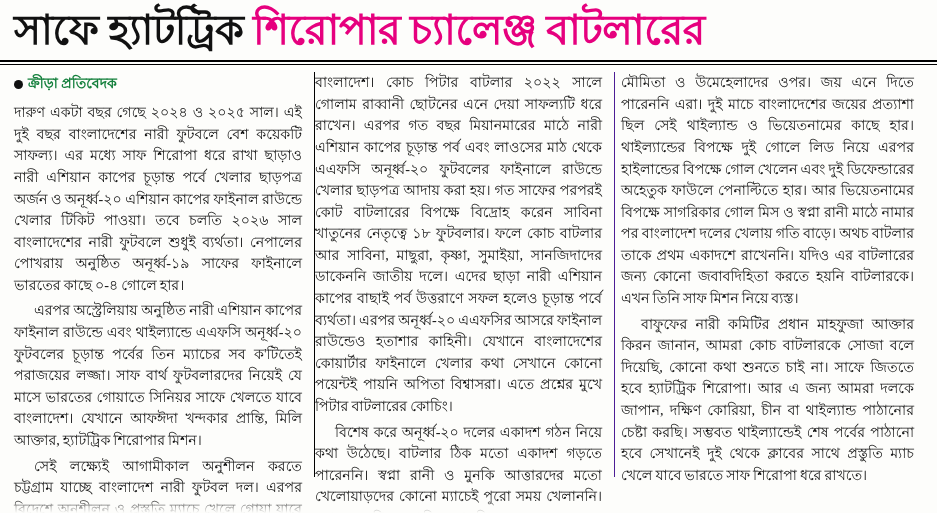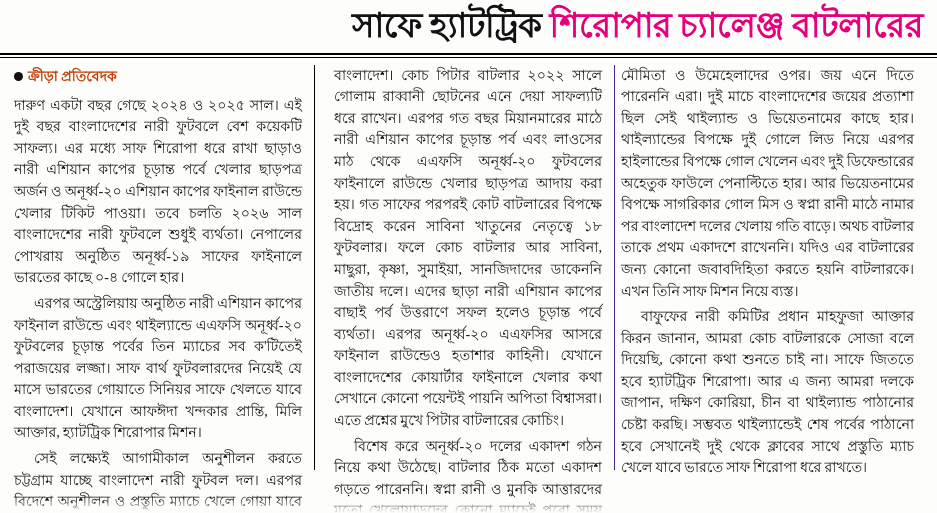--- a/index.html
+++ b/index.html
@@ -22,25 +22,25 @@
     box-sizing: border-box;
     padding: 0;
   }
   
   .headline-wrap {
     padding: 8px 14px 2px 14px;
   }
   .headline {
     font-family: "Liberation Serif", serif;
     font-weight: bold;
-    font-size: 34px;
+    font-size: 41px;
     line-height: 1.08;
     letter-spacing: -0.5px;
     white-space: nowrap;
-    text-align: right;
+    text-align: left;
   }
   .headline .part-black {
     color: #111111;
   }
   .headline .part-pink {
     color: #e6007e;
   }
   .rule-top {
     border-top: 2px solid #000;
     margin: 6px 0 0 0;
@@ -54,42 +54,42 @@
     display: flex;
     padding: 7px 14px 6px 14px;
     box-sizing: border-box;
     height: 418px;
   }
   .col {
     box-sizing: border-box;
     position: relative;
   }
   .col.c1 { width: 300px; padding-right: 12px; }
-  .col.c2 { width: 300px; padding-right: 12px; padding-left: 19px; border-left: 1px solid #000; }
+  .col.c2 { width: 300px; padding-right: 12px; padding-left: 0; border-left: 1px solid #000; }
   .col.c3 { width: 300px; padding-left: 6px; border-left: 1px solid #4c1d95; }
 
   .byline {
     display: flex;
     align-items: center;
     gap: 5px;
     margin-bottom: 6px;
   }
   .byline .bullet {
     width: 9px;
     height: 9px;
     border-radius: 50%;
     background: #111;
     display: inline-block;
     flex: 0 0 auto;
   }
   .byline .byline-text {
     font-family: "Liberation Serif", serif;
     font-weight: bold;
     font-size: 14px;
-    color: #c2410c;
+    color: #15803d;
   }
   p.para {
     font-family: "Liberation Serif", serif;
     font-size: 14.2px;
     line-height: 1.52;
     margin: 0 0 4px 0;
     text-align: justify;
     text-justify: inter-word;
     word-spacing: -0.5px;
     color: #141414;

